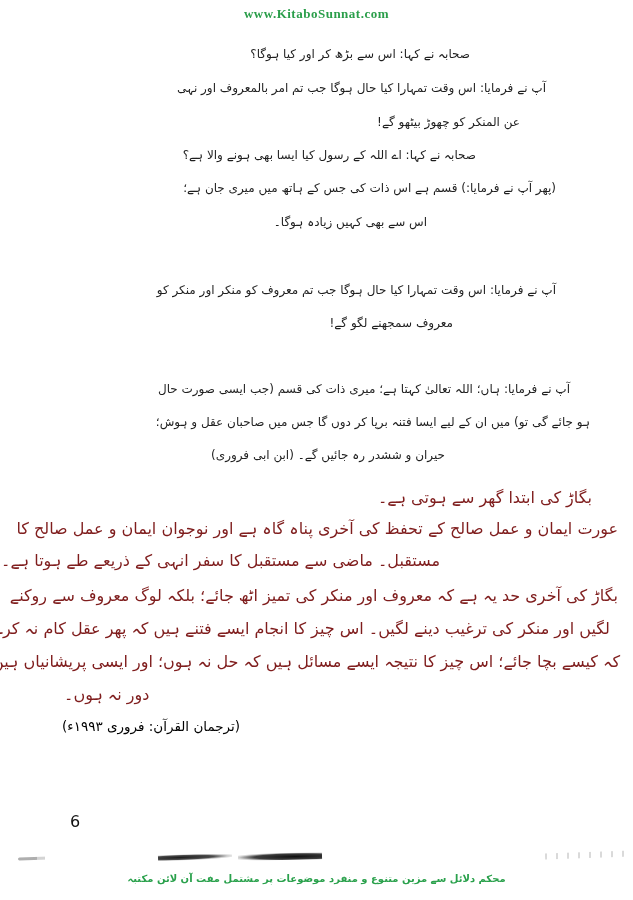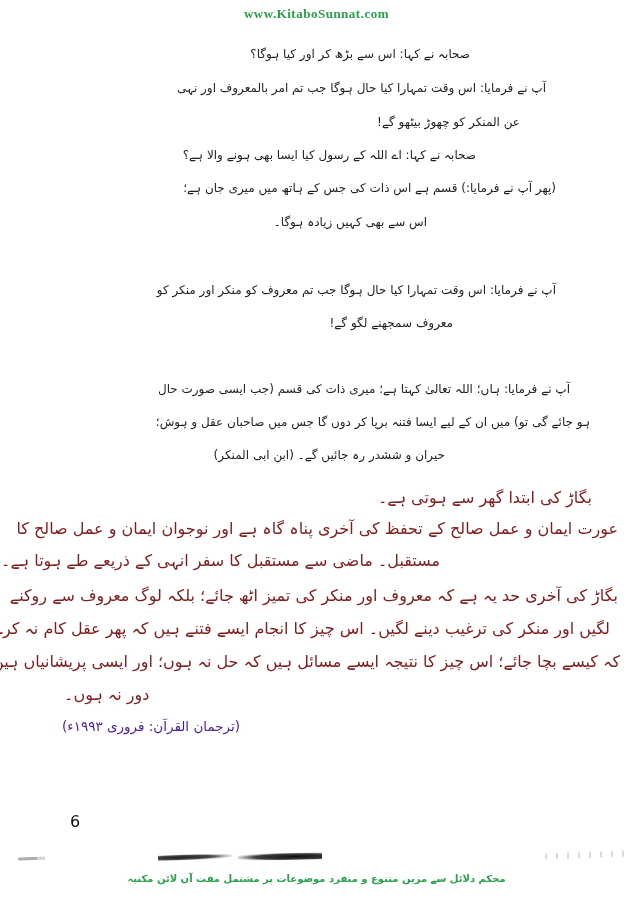--- a/index.html
+++ b/index.html
@@ -24,21 +24,21 @@
   
   .ln{
     position:absolute;
     white-space:nowrap;
     direction:rtl;
     unicode-bidi:isolate;
     color:#1f1f1f;
   }
   .lg{font-size:12px;line-height:24px;}
   .sm{font-size:16px;line-height:21px;color:#7f1d1d;}
-  .cite{font-size:13.5px;color:#4c1d95;}
+  .cite{font-size:13.5px;color:#000000;}
   .page-number{
     position:absolute;left:70px;top:812px;
     font-size:16px;color:#111;
     direction:rtl;
   }
   .footer-tagline{
     position:absolute;left:0;top:873px;width:100%;
     text-align:center;
     direction:rtl;
     font-size:10px;
@@ -70,21 +70,21 @@
   <div class="ln lg" style="top:42px;right:163px">صحابہ نے کہا: اس سے بڑھ کر اور کیا ہوگا؟</div>
   <div class="ln lg" style="top:76px;right:87px">آپ نے فرمایا: اس وقت تمہارا کیا حال ہوگا جب تم امر بالمعروف اور نہی</div>
   <div class="ln lg" style="top:110px;right:113px">عن المنکر کو چھوڑ بیٹھو گے!</div>
   <div class="ln lg" style="top:143px;right:157px">صحابہ نے کہا: اے اللہ کے رسول کیا ایسا بھی ہونے والا ہے؟</div>
   <div class="ln lg" style="top:176px;right:77px">(پھر آپ نے فرمایا:) قسم ہے اس ذات کی جس کے ہاتھ میں میری جان ہے؛</div>
   <div class="ln lg" style="top:210px;right:206px">اس سے بھی کہیں زیادہ ہوگا۔</div>
   <div class="ln lg" style="top:278px;right:77px">آپ نے فرمایا: اس وقت تمہارا کیا حال ہوگا جب تم معروف کو منکر اور منکر کو</div>
   <div class="ln lg" style="top:311px;right:180px">معروف سمجھنے لگو گے!</div>
   <div class="ln lg" style="top:377px;right:63px">آپ نے فرمایا: ہاں؛ اللہ تعالیٰ کہتا ہے؛ میری ذات کی قسم (جب ایسی صورت حال</div>
   <div class="ln lg" style="top:410px;right:43px">ہو جائے گی تو) میں ان کے لیے ایسا فتنہ برپا کر دوں گا جس میں صاحبان عقل و ہوش؛</div>
-  <div class="ln lg" style="top:443px;right:188px">حیران و ششدر رہ جائیں گے۔ (ابن ابی المنکر)</div>
+  <div class="ln lg" style="top:443px;right:188px">حیران و ششدر رہ جائیں گے۔ (ابن ابی فروری)</div>
 
   <div class="ln sm" style="top:487px;right:41px">بگاڑ کی ابتدا گھر سے ہوتی ہے۔</div>
   <div class="ln sm" style="top:518px;right:15px">عورت ایمان و عمل صالح کے تحفظ کی آخری پناہ گاہ ہے اور نوجوان ایمان و عمل صالح کا</div>
   <div class="ln sm" style="top:550px;right:193px">مستقبل۔ ماضی سے مستقبل کا سفر انہی کے ذریعے طے ہوتا ہے۔</div>
   <div class="ln sm" style="top:585px;right:15px">بگاڑ کی آخری حد یہ ہے کہ معروف اور منکر کی تمیز اٹھ جائے؛ بلکہ لوگ معروف سے روکنے</div>
   <div class="ln sm" style="top:618px;right:23px">لگیں اور منکر کی ترغیب دینے لگیں۔ اس چیز کا انجام ایسے فتنے ہیں کہ پھر عقل کام نہ کرے</div>
   <div class="ln sm" style="top:651px;right:13px">کہ کیسے بچا جائے؛ اس چیز کا نتیجہ ایسے مسائل ہیں کہ حل نہ ہوں؛ اور ایسی پریشانیاں ہیں کہ</div>
   <div class="ln sm" style="top:684px;left:64px">دور نہ ہوں۔</div>
 
   <div class="ln cite" style="top:718px;left:62px">(ترجمان القرآن: فروری ۱۹۹۳ء)</div>

